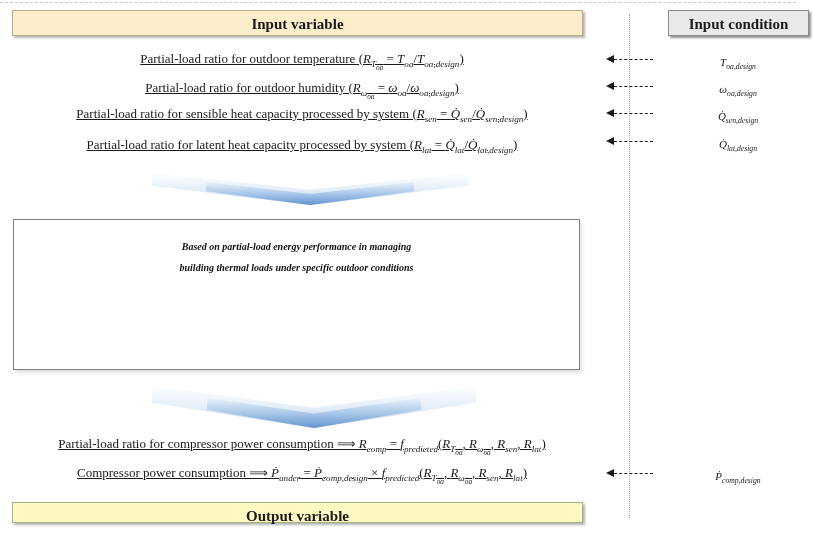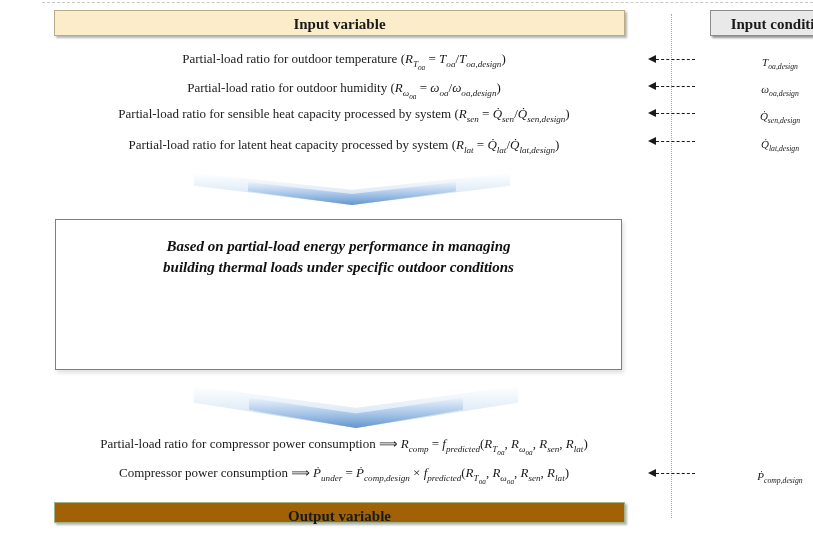--- a/index.html
+++ b/index.html
@@ -1,41 +1,41 @@
 <!DOCTYPE html>
 <html><head>
 <meta charset="utf-8">
 <style>
   html,body{margin:0;padding:0;}
   body{
     width:813px;height:536px;background:#ffffff;
     font-family:"Liberation Serif", serif;color:#1a1a1a;
     position:relative;overflow:hidden;
   }
-  .abs{position:absolute;margin-left:42px;}
+  .abs{position:absolute;}
 
   
   .top-dash{left:0;top:2px;width:796px;border-top:1px dashed #c9c9c9;height:0;}
 
   
   .hdr{
     height:26px;line-height:26px;text-align:center;
     font-weight:bold;font-size:15px;
     border:1px solid #b9ab85;
     box-shadow:2px 2px 2px rgba(90,90,90,0.45);
     box-sizing:border-box;
   }
   .hdr-input{left:12px;top:10px;width:571px;background:#FBEDCA;}
-  .hdr-output{left:12px;top:502px;width:571px;height:21px;line-height:27px;background:#a16207;border-color:#9fb386;}
+  .hdr-output{left:12px;top:502px;width:571px;height:21px;line-height:27px;background:#fef9c3;border-color:#9fb386;}
   .hdr-design{left:668px;top:10px;width:141px;background:#E9E9E9;border-color:#8c8c8c;box-shadow:2px 2px 2px rgba(60,60,60,0.55);}
 
   
   .row{
     left:10px;width:584px;height:22px;line-height:22px;
-    text-align:center;font-size:13px;white-space:nowrap;
+    text-align:center;font-size:13px;white-space:nowrap;text-decoration:underline;
   }
   .row-out{left:8px;width:588px;}
   sub{font-size:0.70em;line-height:0;}
   sub sub{font-size:0.80em;}
 
   
   .design-item{
     left:662px;width:152px;height:22px;line-height:22px;
     text-align:center;font-size:11px;white-space:nowrap;
   }
@@ -74,21 +74,21 @@
     left:13px;top:219px;width:567px;height:151px;
     border:1.5px solid #7f7f7f;background:#ffffff;
     box-shadow:2px 3px 4px rgba(0,0,0,0.12);
     box-sizing:border-box;text-align:center;
   }
   .model-title{
     margin-top:21px;font-size:17.5px;font-weight:bold;
     line-height:28px;color:#1E3A78;
   }
   .model-subtitle{
-    margin-top:16px;font-size:15px;font-weight:bold;font-style:italic;
+    margin-top:16px;font-size:10px;font-weight:bold;font-style:italic;
     line-height:21px;color:#111111;
   }
 </style>
 </head>
 <body>
 
 <div class="abs top-dash"></div>
 
 <div class="abs hdr hdr-input">Input variable</div>
 <div class="abs hdr hdr-design">Input condition</div>

